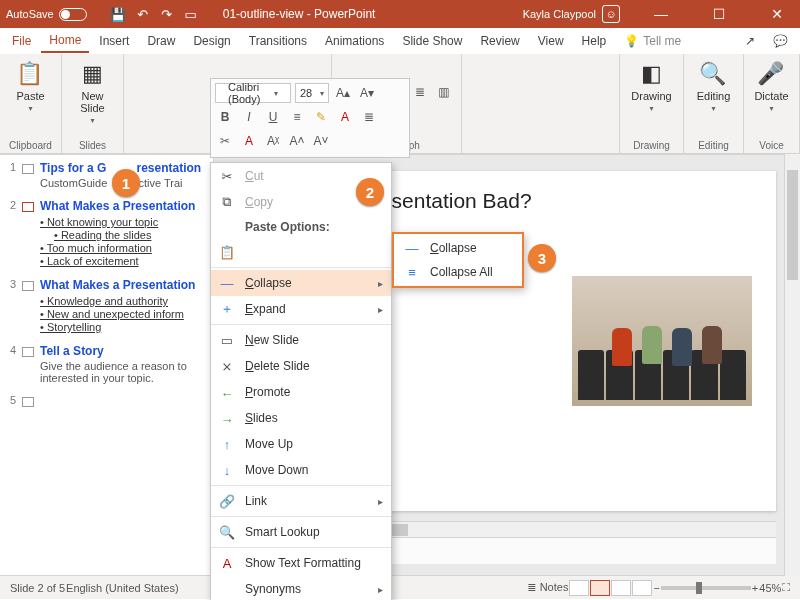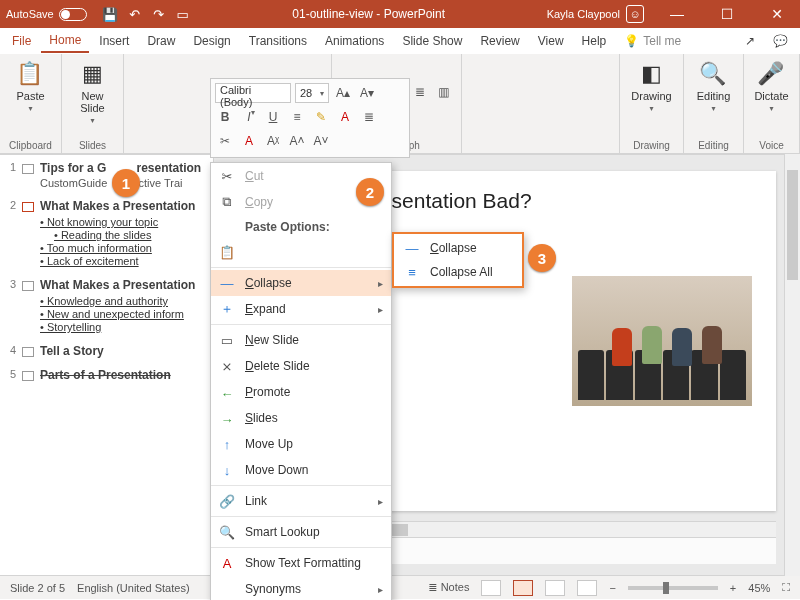--- a/index.html
+++ b/index.html
@@ -1,76 +1,76 @@
 <!DOCTYPE html>
 <html><head>
 <meta charset="utf-8">
 <style>
   * { box-sizing: border-box; margin: 0; padding: 0; font-family: "Segoe UI", sans-serif; }
   body { width: 800px; height: 600px; background: #fff; overflow: hidden; font-size: 12px; color: #333; position: relative; }
   
-  .titlebar { height: 28px; background: #b7472a; color: #fff; display: flex; align-items: center; padding: 0 6px; gap: 16px; }
+  .titlebar { height: 28px; background: #b7472a; color: #fff; display: flex; align-items: center; padding: 0 6px; gap: 24px; }
   .titlebar .autosave { display: flex; align-items: center; gap: 5px; font-size: 11px; }
   .toggle { width: 28px; height: 13px; border: 1px solid #fff; border-radius: 7px; position: relative; }
   .toggle::after { content: ""; position: absolute; left: 1px; top: 1px; width: 9px; height: 9px; background: #fff; border-radius: 50%; }
   .qat { display: flex; gap: 8px; align-items: center; }
   .qat-item { width: 16px; height: 16px; display: flex; align-items: center; justify-content: center; font-size: 13px; color: #fff; }
-  .titlebar .center { flex: 1; text-align: center; font-size: 12px; }
+  .titlebar .center { flex: 1; font-size: 12px; }
   .titlebar .user { display: flex; align-items: center; gap: 6px; font-size: 11px; }
   .winbtn { width: 34px; text-align: center; font-size: 14px; }
   
   .ribbon { background: #fff; border-bottom: 1px solid #d4d4d4; }
   .tabs { display: flex; align-items: center; height: 26px; padding: 0 4px; gap: 2px; }
   .tab { padding: 4px 8px; font-size: 12px; color: #444; cursor: pointer; }
   .tab.file { color: #b7472a; }
   .tab.active { color: #b7472a; border-bottom: 2px solid #b7472a; }
   .tabs .spacer { flex: 1; }
   .tell { color: #888; display: flex; align-items: center; gap: 4px; }
   
   .groups { display: flex; height: 100px; background: #f3f2f1; border-bottom: 1px solid #d4d4d4; }
   .group { border-right: 1px solid #d4d4d4; padding: 4px 6px 2px; display: flex; flex-direction: column; justify-content: space-between; }
   .group-label { font-size: 10px; color: #666; text-align: center; padding-top: 2px; }
   .bigbtn { display: flex; flex-direction: column; align-items: center; gap: 2px; font-size: 11px; padding: 2px 4px; }
   .bigbtn .ico { width: 28px; height: 28px; display: flex; align-items: center; justify-content: center; font-size: 22px; }
   .row { display: flex; gap: 4px; align-items: center; }
   .smbtn { width: 20px; height: 20px; border: 1px solid transparent; display: flex; align-items: center; justify-content: center; font-size: 12px; color: #555; }
-  .fontname { width: 76px; height: 20px; border: 1px solid #c8c8c8; font-size: 11px; padding: 0 4px; display: flex; align-items: center; justify-content: space-between; background: #fff; flex-direction: column; }
+  .fontname { width: 76px; height: 20px; border: 1px solid #c8c8c8; font-size: 11px; padding: 0 12px; display: flex; align-items: center; justify-content: space-between; background: #fff; }
   .fontsize { width: 34px; height: 20px; border: 1px solid #c8c8c8; font-size: 11px; padding: 0 4px; display: flex; align-items: center; justify-content: space-between; background: #fff; text-align: right; }
   .dd { font-size: 8px; color: #666; }
   .placeholder-group { flex: 1; }
   
   .workspace { display: flex; height: 420px; position: relative; }
   .outline { width: 214px; border-right: 1px solid #d4d4d4; overflow: hidden; padding: 6px 4px; background: #fff; }
   .slide-item { display: flex; gap: 6px; margin-bottom: 10px; font-size: 12px; }
   .slide-num { width: 12px; text-align: right; color: #777; font-size: 11px; }
   .slide-icon { width: 12px; height: 10px; border: 1px solid #999; margin-top: 3px; }
   .slide-icon.sel { border-color: #c43e1c; background: #fff; }
   .slide-content { flex: 1; }
-  .slide-title { font-weight: 600; color: #404040; }
+  .slide-title { font-weight: 600; color: #1d4ed8; }
   .st { text-decoration: line-through; }
   .slide-sub { color: #555; font-size: 11px; margin-top: 2px; }
   .bullets { margin-top: 3px; text-decoration: underline; }
   .bullets div { font-size: 11px; color: #333; margin: 1px 0; }
   .bullets .sub { padding-left: 14px; }
   .main { flex: 1; background: #e9e9e9; padding: 16px 24px 4px; display: flex; flex-direction: column; }
   .slide-canvas { background: #fff; flex: 0 0 340px; padding: 18px 24px; box-shadow: 0 1px 3px rgba(0,0,0,.2); display: flex; gap: 18px; overflow: hidden; }
   .slide-text { flex: 1; }
   .slide-canvas h2 { font-weight: 400; font-size: 21px; margin-bottom: 14px; color: #222; }
   .slide-canvas ul { list-style: disc; padding-left: 18px; font-size: 13px; color: #333; }
   .slide-canvas ul li { margin: 3px 0; }
   .slide-canvas ul ul { list-style: disc; padding-left: 18px; }
   .slide-img { width: 180px; height: 130px; background: linear-gradient(#d9cdbf, #b8a88f); align-self: center; position: relative; overflow: hidden; }
   .chairs { position:absolute; bottom:6px; left:6px; right:6px; height:50px; display:flex; gap:2px; }
   .chairs div { flex:1; background:#2b2b2b; border-radius:3px 3px 0 0; }
   .person { position:absolute; width:20px; height:38px; border-radius:6px 6px 2px 2px; }
   .scroll-h { height: 16px; background: #f0f0f0; border-top: 1px solid #d4d4d4; margin-top: 10px; position: relative; }
   .scroll-h .thumb { position: absolute; left: 50px; top: 2px; width: 120px; height: 12px; background: #cacaca; }
   .notes-bar { background: #fbfbfb; border-top: 1px solid #d4d4d4; padding: 6px 10px; color: #888; font-size: 12px; }
   
-  .status { height: 24px; background: #f3f2f1; border-top: 1px solid #d4d4d4; display: flex; align-items: center; padding: 0 10px; gap: 12px; font-size: 11px; color: #555; }
+  .status { height: 24px; background: #f3f2f1; border-top: 1px solid #d4d4d4; display: flex; align-items: center; padding: 0 10px; gap: 1px; font-size: 11px; color: #555; }
   .status .spacer { flex: 1; }
   .viewbtn { width: 20px; height: 16px; border: 1px solid #c8c8c8; background: #fff; }
   .viewbtn.active { background: #fce4d6; border-color: #b7472a; }
   .zoom-slider { width: 90px; height: 4px; background: #c8c8c8; position: relative; }
   .zoom-slider::after { content: ""; position: absolute; left: 35px; top: -4px; width: 6px; height: 12px; background: #777; }
   
   .ctx-menu { position: absolute; left: 210px; top: 162px; width: 182px; background: #fff; border: 1px solid #c8c8c8; box-shadow: 2px 3px 8px rgba(0,0,0,.25); z-index: 50; }
   .ctx-item { display: flex; align-items: center; height: 26px; padding: 0 8px; gap: 10px; font-size: 12px; color: #333; }
   .ctx-item.disabled { color: #a6a6a6; }
   .ctx-item.hdr { font-weight: 600; color: #555; height: 24px; }
@@ -229,28 +229,27 @@
           <div>• New and unexpected inform</div>
           <div>• Storytelling</div>
         </div>
       </div>
     </div>
     <div class="slide-item">
       <span class="slide-num">4</span>
       <span class="slide-icon"></span>
       <div class="slide-content">
         <div class="slide-title">Tell a Story</div>
+        <div class="slide-sub" style="white-space:pre-line;">Give the audience a reason to
+interested in your topic.</div>
       </div>
     </div>
     <div class="slide-item">
       <span class="slide-num">5</span>
       <span class="slide-icon"></span>
-      <div class="slide-content">
-        <div class="slide-title st">Parts of a Presentation</div>
-      </div>
     </div>
   </div>
 
   <div class="main">
     <div class="slide-canvas">
       <div class="slide-text">
         <h2>t Makes a Presentation Bad?</h2>
         <ul>
           <li style="list-style:none;height:4px;"></li>
           <li style="list-style:none;">

